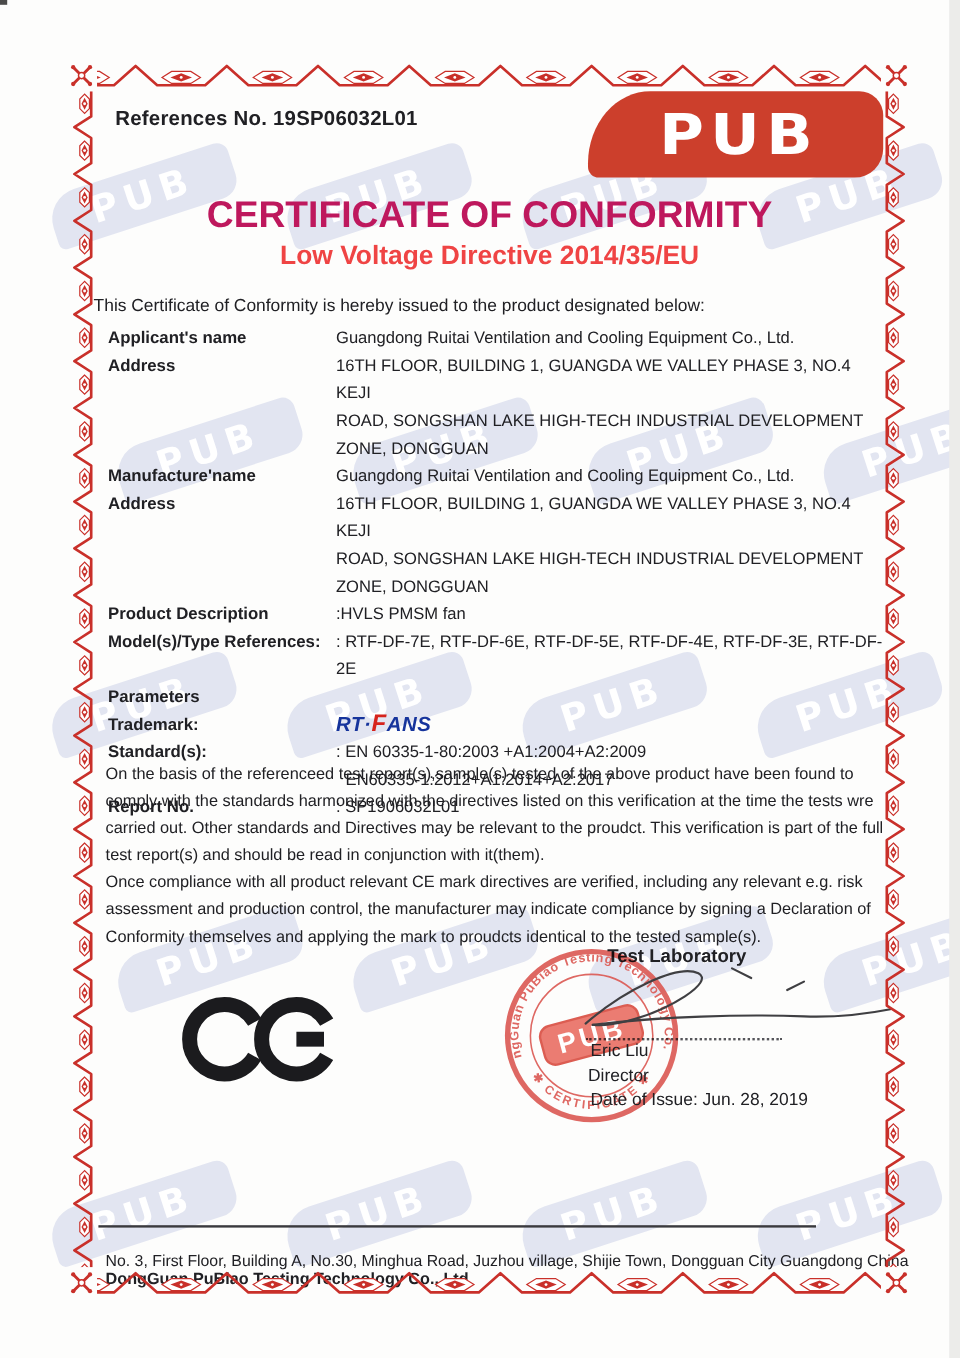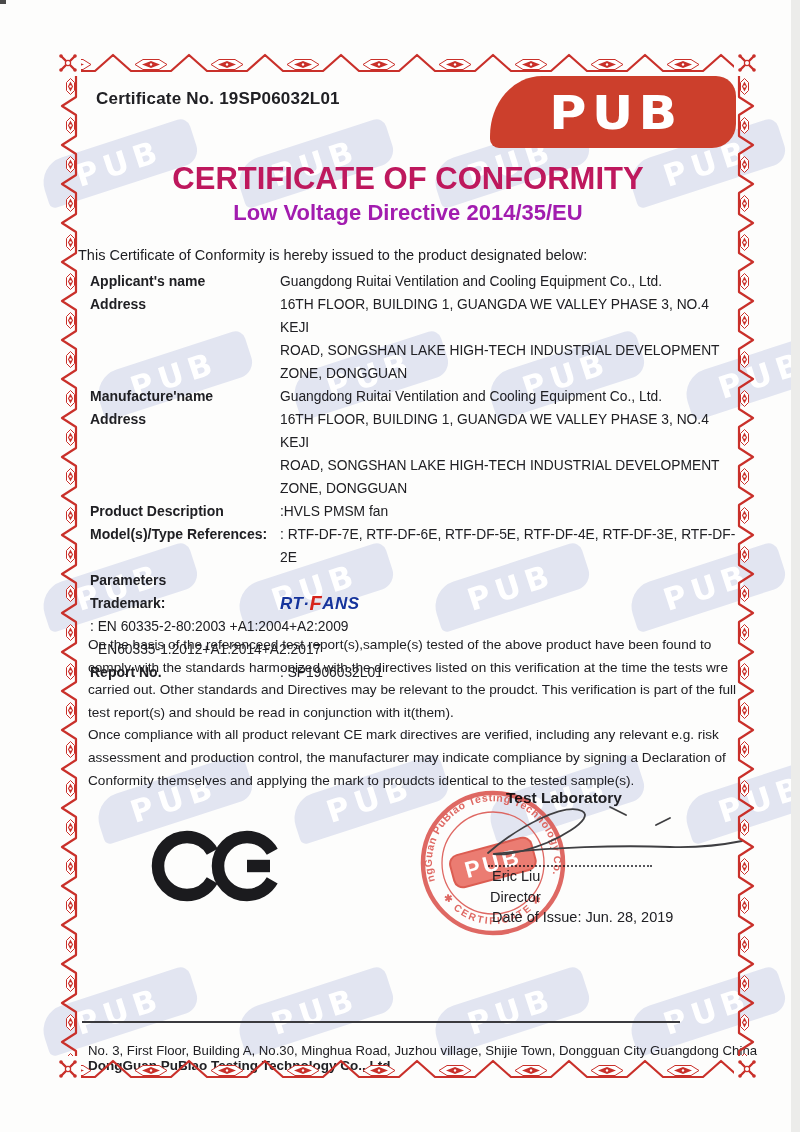--- a/index.html
+++ b/index.html
@@ -21,21 +21,21 @@
 
   .cert-no{position:absolute;left:96px;top:89px;font-size:17px;font-weight:bold;letter-spacing:.2px;}
   .pub-logo{position:absolute;left:490px;top:76px;width:246px;height:72px;background:var(--logo-red);
             border-radius:52px 20px 24px 9px / 60px 20px 24px 9px;display:flex;align-items:center;
             justify-content:center;z-index:3;}
   .pub-logo span{color:#fff;font-family:"DejaVu Sans",sans-serif;font-weight:bold;font-size:47px;
                  letter-spacing:5px;transform:scaleX(1.08);padding-left:6px;}
   .doc-title{position:absolute;left:55px;top:161px;width:706px;text-align:center;
              font-size:31px;font-weight:bold;color:#be185d;}
   .doc-subtitle{position:absolute;left:55px;top:200px;width:706px;text-align:center;
-                font-size:22px;font-weight:bold;color:#a21caf;}
+                font-size:22px;font-weight:bold;color:#ef4444;}
   .intro{position:absolute;left:78px;top:247px;font-size:14.5px;}
 
   .details{position:absolute;left:90px;top:270px;width:650px;}
   .drow{display:flex;}
   .dlabel{width:190px;font-weight:bold;font-size:14px;line-height:23px;flex:none;}
   .dval{flex:1;font-size:13.8px;line-height:23px;}
   .tm-line{display:flex;align-items:center;}
   .tm-part{font-style:italic;font-weight:bold;font-size:17px;color:var(--tm-blue);letter-spacing:.5px;}
   .tm-f{font-style:italic;font-weight:bold;font-size:20px;color:var(--tm-accent);letter-spacing:.5px;}
 
@@ -79,21 +79,21 @@
       <div class="wm" style="left: 291px; top: 776px;">PUB</div>
       <div class="wm" style="left: 487px; top: 776px;">PUB</div>
       <div class="wm" style="left: 683px; top: 776px;">PUB</div>
       <div class="wm" style="left: 40px; top: 988px;">PUB</div>
       <div class="wm" style="left: 236px; top: 988px;">PUB</div>
       <div class="wm" style="left: 432px; top: 988px;">PUB</div>
       <div class="wm" style="left: 628px; top: 988px;">PUB</div>
     </div>
 
   <div class="content">
-    <div class="cert-no">Certificate No. 19SP06032L01</div>
+    <div class="cert-no">References No. 19SP06032L01</div>
 
     <div class="pub-logo">
       <span>PUB</span>
     </div>
 
     <div class="doc-title">CERTIFICATE OF CONFORMITY</div>
     <div class="doc-subtitle">Low Voltage Directive 2014/35/EU</div>
     <div class="intro">This Certificate of Conformity is hereby issued to the product designated below:</div>
 
     <div class="details" id="details-rows">
@@ -144,22 +144,23 @@
           <div class="dlabel">Trademark:</div>
           <div class="dval">
             <div class="tm-line">
               <span class="tm-part">RT·</span>
               <span class="tm-f">F</span>
               <span class="tm-part">ANS</span>
             </div>
           </div>
         </div>
         <div class="drow">
-          <div class="dval">
-            <div style="padding-left: 0px;">: EN 60335-2-80:2003 +A1:2004+A2:2009</div>
+          <div class="dlabel">Standard(s):</div>
+          <div class="dval">
+            <div style="padding-left: 0px;">: EN 60335-1-80:2003 +A1:2004+A2:2009</div>
             <div style="padding-left: 8px;">EN60335-1:2012+A1:2014+A2:2017</div>
           </div>
         </div>
         <div class="drow">
           <div class="dlabel">Report No.</div>
           <div class="dval">
             <div style="padding-left: 0px;">: SP1906032L01</div>
           </div>
         </div>
       </div>

